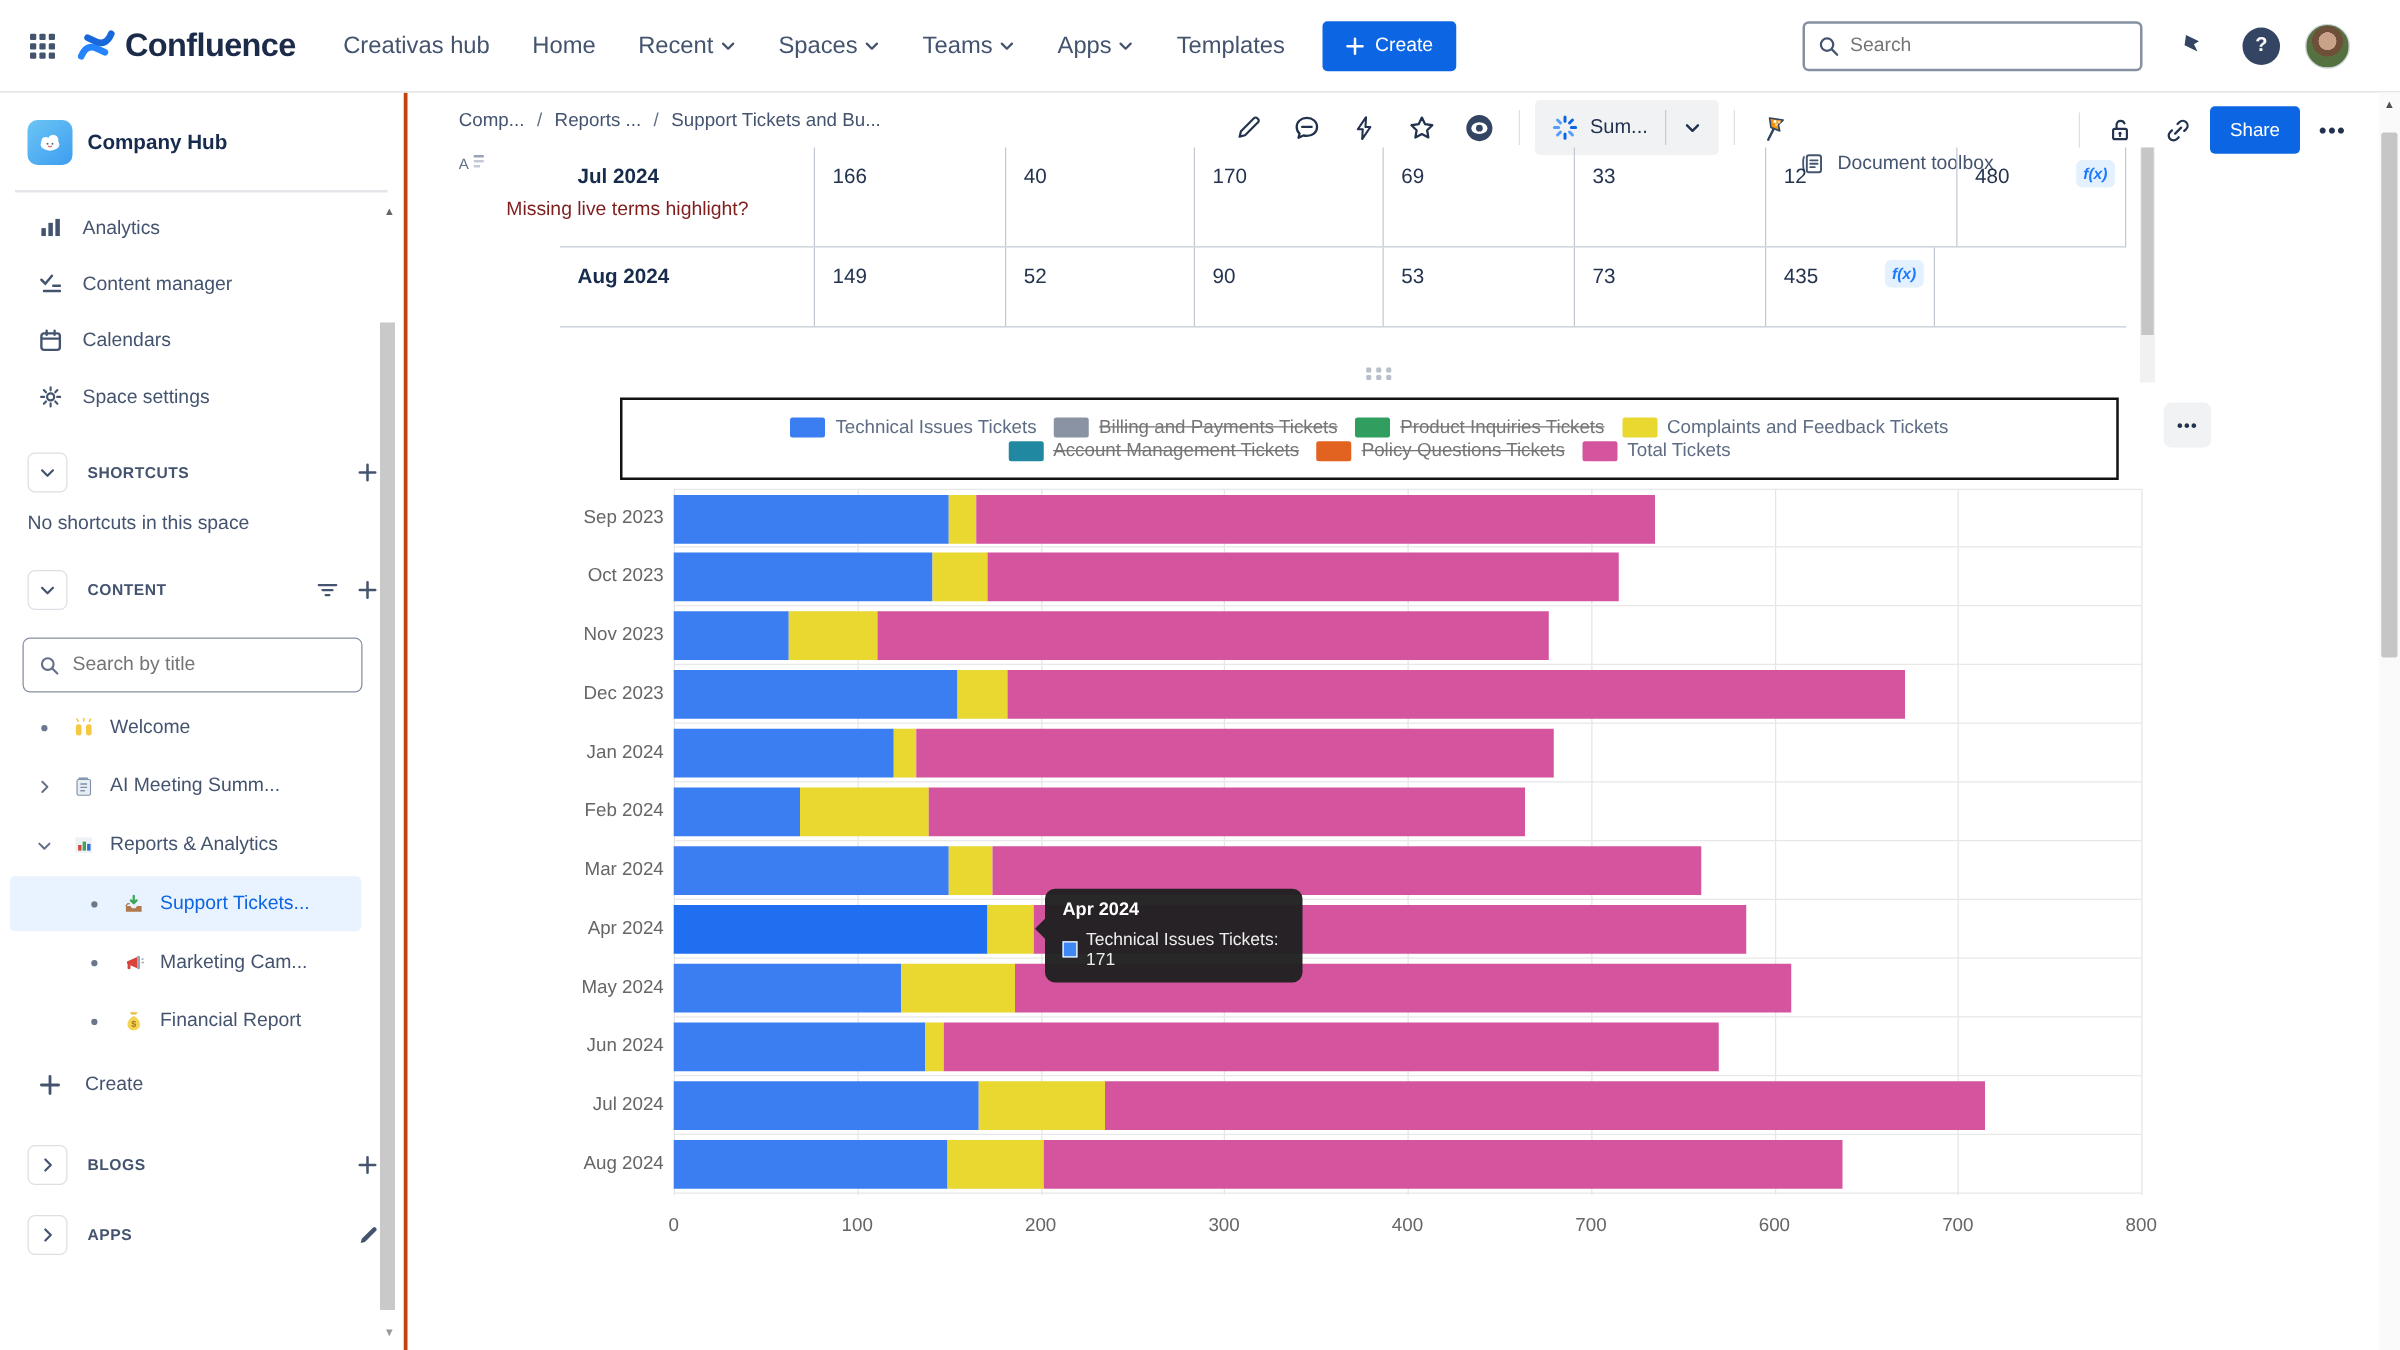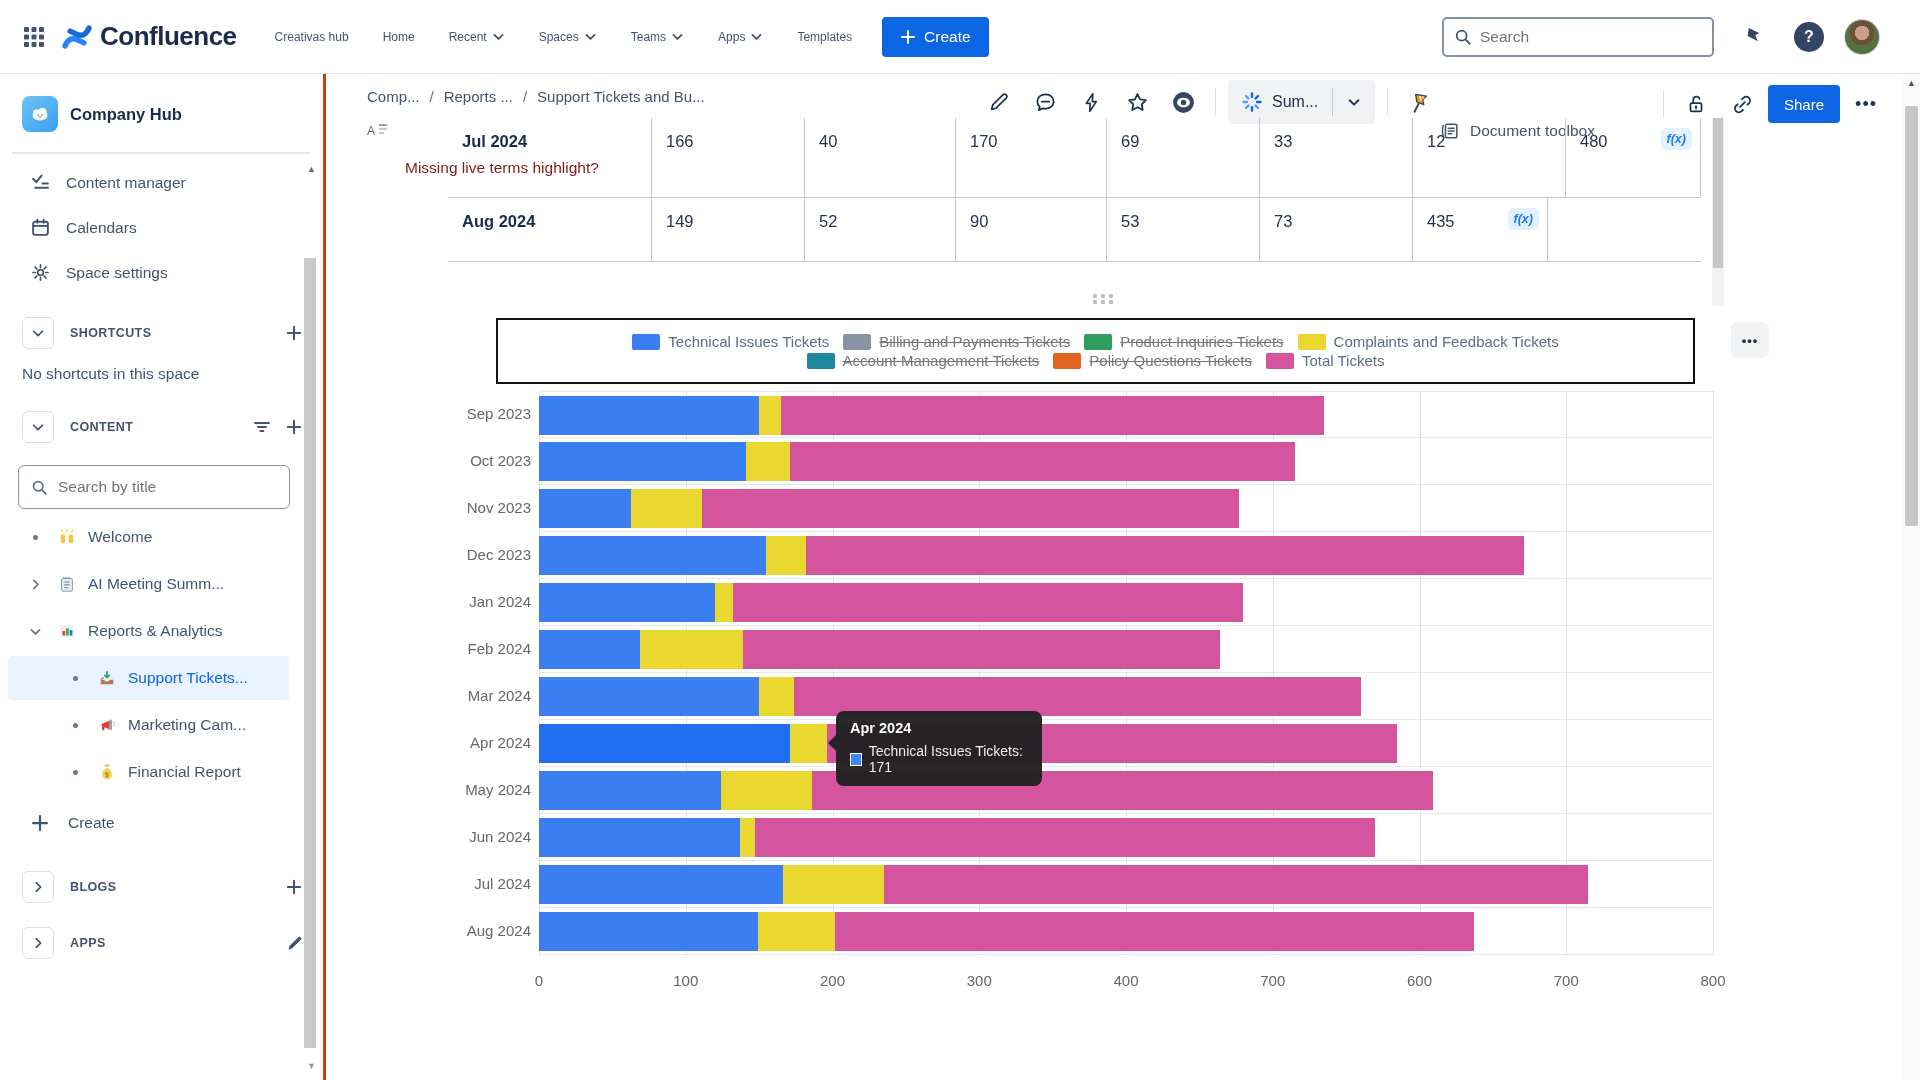--- a/index.html
+++ b/index.html
@@ -4,24 +4,24 @@
 <style>
   * { margin:0; padding:0; box-sizing:border-box; }
   html,body { width:1920px; height:1080px; overflow:hidden; background:#fff;
     font-family:"Liberation Sans", sans-serif; color:#172b4d; }
   svg { display:block; }
 
   
   #topnav { position:absolute; left:0; top:0; width:1920px; height:74px; background:#fff;
     border-bottom:1px solid #dcdfe4; display:flex; align-items:center; z-index:5; }
   #topnav .grid-btn { margin-left:22px; cursor:pointer; }
-  #topnav .logo { display:flex; align-items:flex-end; gap:8px; margin-left:16px; }
+  #topnav .logo { display:flex; align-items:flex-start; gap:8px; margin-left:16px; }
   #topnav .logo .word { font-size:26px; font-weight:700; color:#1c2b4a; letter-spacing:-0.5px; }
   #navitems { display:flex; align-items:center; margin-left:38px; gap:34px; }
-  .nav-item { font-size:12px; font-weight:500; color:#44546f; display:flex; align-items:center; gap:5px; cursor:pointer; white-space:nowrap; }
+  .nav-item { font-size:19px; font-weight:500; color:#44546f; display:flex; align-items:center; gap:5px; cursor:pointer; white-space:nowrap; }
   .create-btn { margin-left:30px; background:#0c66e4; color:#fff; border:none; border-radius:4px;
     height:40px; padding:0 18px; font-size:15.5px; font-weight:500; display:flex; align-items:center; gap:8px; cursor:pointer; font-family:inherit; }
   #topnav .right { margin-left:auto; display:flex; align-items:center; gap:20px; margin-right:40px; }
   .search-box { width:272px; height:40px; border:2px solid #8590a2; border-radius:5px;
     display:flex; align-items:center; gap:8px; padding:0 10px; color:#626f86; }
   .search-box input { border:none; outline:none; font-size:15.5px; width:200px; color:#44546f; font-family:inherit; background:transparent; }
   .round-icon { width:30px; height:30px; border-radius:50%; background:#344563; color:#fff;
     display:flex; align-items:center; justify-content:center; font-weight:700; font-size:16px; }
   .avatar { width:36px; height:36px; border-radius:50%;
     background:radial-gradient(circle at 50% 38%, #c9a189 0 26%, #6e4f3a 27% 45%, #55713f 46% 100%);
@@ -223,20 +223,32 @@
           <circle cx="14" cy="13" r="0.8" fill="#5b6b79"></circle>
         <path d="M10.8 15q1.2 1 2.4 0" stroke="#e06c75" stroke-width="1" fill="none" stroke-linecap="round"></path>
       </svg>
     </span>
     <span class="space-name">Company Hub</span>
   </div>
   <div class="side-divider"></div>
   <div id="side-nav">
       <div class="side-item">
         <span class="ic">
+          <svg width="19" height="19" viewBox="0 0 18 18">
+            <g fill="#44546f">
+              <rect x="2" y="9" width="3.4" height="6"></rect>
+              <rect x="7.3" y="5" width="3.4" height="10"></rect>
+              <rect x="12.6" y="2" width="3.4" height="13"></rect>
+            </g>
+          </svg>
+        </span>
+        <span>Analytics</span>
+      </div>
+      <div class="side-item">
+        <span class="ic">
           <svg width="19" height="19" viewBox="0 0 18 18" fill="none" stroke="#44546f" stroke-width="1.9" stroke-linecap="round">
             <path d="M2 5.5l3 3 5-6"></path>
             <path d="M11 10h5"></path>
             <path d="M4 14h12"></path>
           </svg>
         </span>
         <span>Content manager</span>
       </div>
       <div class="side-item">
         <span class="ic">

